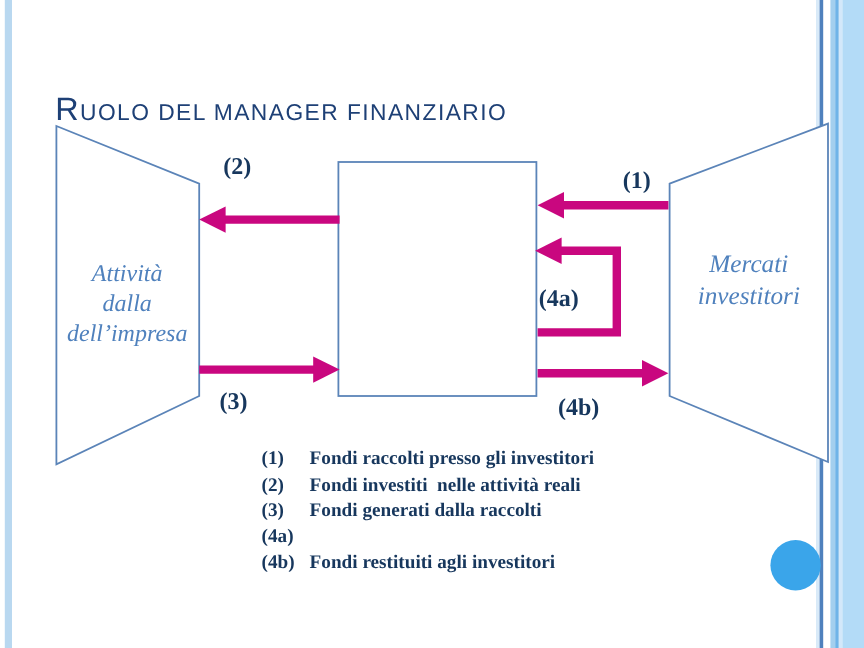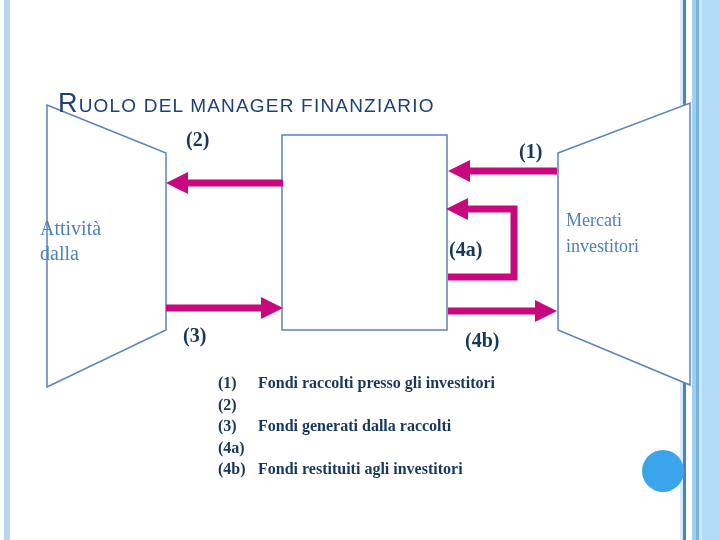--- a/index.html
+++ b/index.html
@@ -12,38 +12,39 @@
   .stripe-left   { left:4px;   width:6px;  background:#b9d8f0; }
   .stripe-r1 { left:680px; width:3px;  background:#d9eaf8; }
   .stripe-r2 { left:683px; width:3px;  background:#4f81bd; }
   .stripe-r3 { left:692px; width:4px;  background:#a3cfee; }
   .stripe-r4 { left:696px; width:3px;  background:#6fb4e8; }
   .stripe-r5 { left:699px; width:3px;  background:#d3e8fa; }
   .stripe-r6 { left:702px; width:18px; background:#b3dbf7; }
 
   
   .title {
-    position:absolute; left:46px; top:74px; margin:12px;
+    position:absolute; left:46px; top:74px; margin:0;
     font-family:"Liberation Sans", sans-serif;
     font-size:19px; line-height:34px; font-weight:400;
     letter-spacing:1.2px; color:#1e4076; white-space:nowrap;
   }
   .title::first-letter { font-size:27px; }
 
   
   .canvas { position:absolute; left:0; top:0; }
 
   
   .node-label {
-    position:absolute; color:#4f81bd;
+    position:absolute; text-align:center; color:#4f81bd;
     font-family:"Liberation Serif", serif;
+    font-style:italic;
   }
   .label-real     { left:40px;  top:216px; width:132px; font-size:20px; line-height:25px; }
   .label-manager  { left:282px; top:203px; width:165px; font-size:21px; line-height:26px; }
-  .label-markets  { left:566px; top:207px; width:116px; font-size:18px; line-height:26px; }
+  .label-markets  { left:566px; top:207px; width:116px; font-size:21px; line-height:26px; }
 
   
   .flow-label {
     position:absolute; color:#17375d; font-weight:bold;
     font-size:20px; line-height:22px; font-family:"Liberation Serif", serif;
   }
   .fl-1  { left:519px; top:140px; }
   .fl-2  { left:186px; top:128px; }
   .fl-3  { left:183px; top:324px; }
   .fl-4a { left:449px; top:238px; }
@@ -102,39 +103,41 @@
     </g>
 
     <circle cx="663" cy="471" r="21" fill="#3aa5ea"></circle>
   </svg>
 
   <h1 class="title">RUOLO DEL MANAGER FINANZIARIO</h1>
 
   <div class="node-label label-real">
     <div>Attività</div>
     <div>dalla</div>
+    <div>dell’impresa</div>
   </div>
   <div class="node-label label-markets">
     <div>Mercati</div>
     <div>investitori</div>
   </div>
 
   <div class="flow-label fl-1">(1)</div>
   <div class="flow-label fl-2">(2)</div>
   <div class="flow-label fl-3">(3)</div>
   <div class="flow-label fl-4a">(4a)</div>
   <div class="flow-label fl-4b">(4b)</div>
 
   <div class="legend">
     <div class="legend-row">
       <span class="legend-num">(1)</span>
       <span class="legend-text">Fondi raccolti presso gli investitori</span>
     </div>
     <div class="legend-row">
       <span class="legend-num">(2)</span>
+      <span class="legend-text">Fondi investiti  nelle attività reali</span>
     </div>
     <div class="legend-row">
       <span class="legend-num">(3)</span>
       <span class="legend-text">Fondi generati dalla raccolti</span>
     </div>
     <div class="legend-row">
       <span class="legend-num">(4a)</span>
     </div>
     <div class="legend-row">
       <span class="legend-num">(4b)</span>

